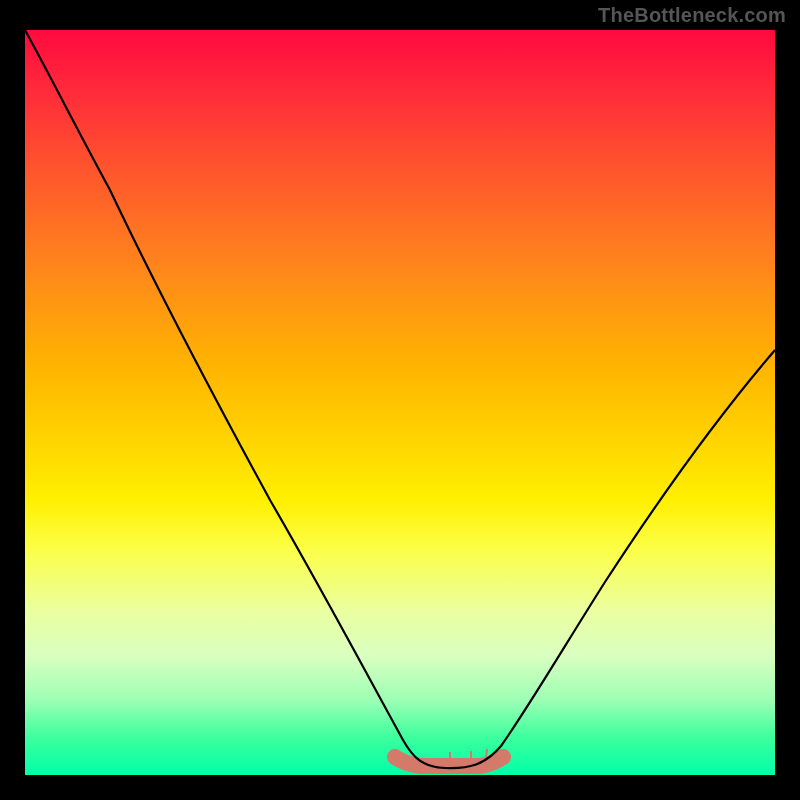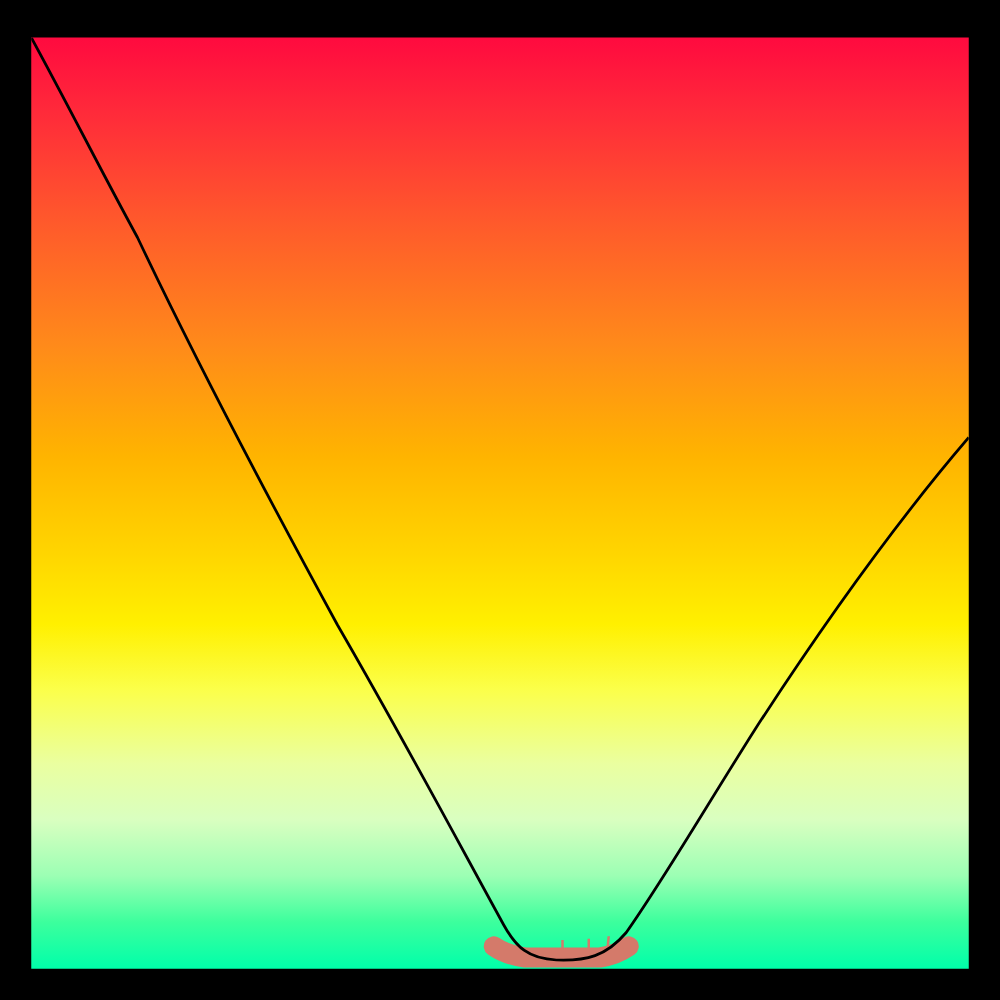--- a/index.html
+++ b/index.html
@@ -71,20 +71,21 @@
   .noise {
     stroke: #d47a6a;
     stroke-width: 2;
   }
 </style>
 </head>
 <body>
 
 <div class="frame">
 
+  <div class="watermark">TheBottleneck.com</div>
 
   <div class="plot">
     <svg class="curves" viewBox="0 0 750 745" preserveAspectRatio="none">
 
       <path class="thick-stroke" d="M 370 727
                Q 380 734 395 736
                L 455 736
                Q 468 734 478 727"></path>
 
       <g>

